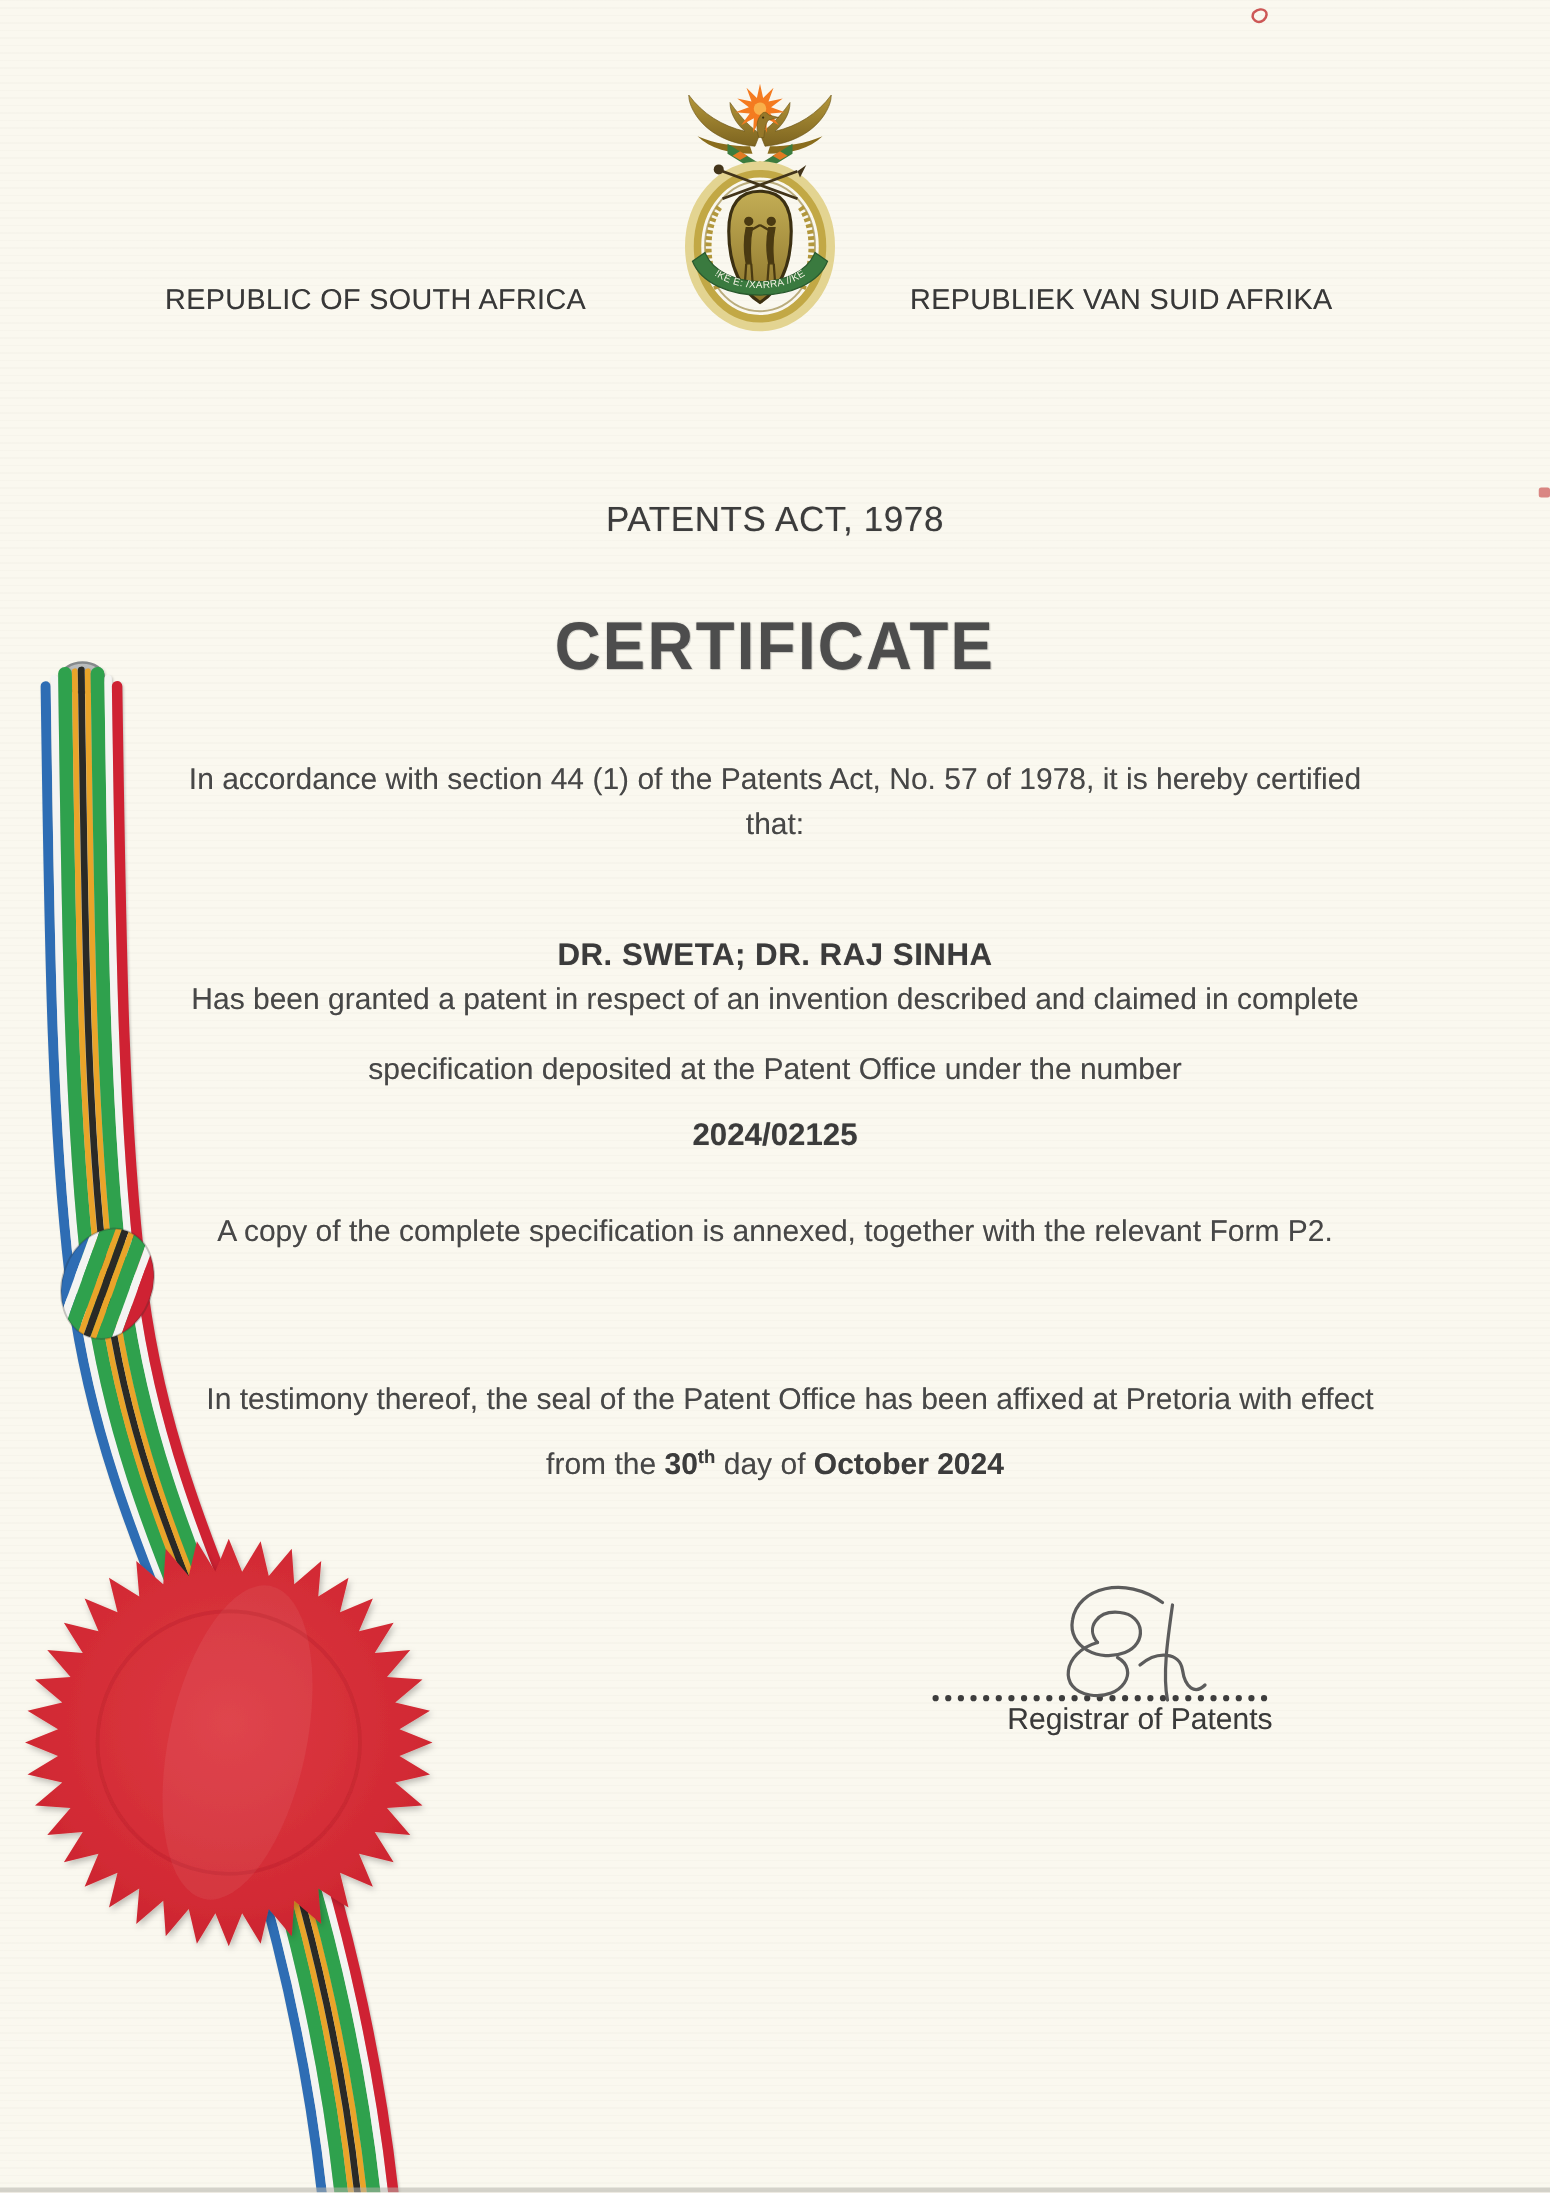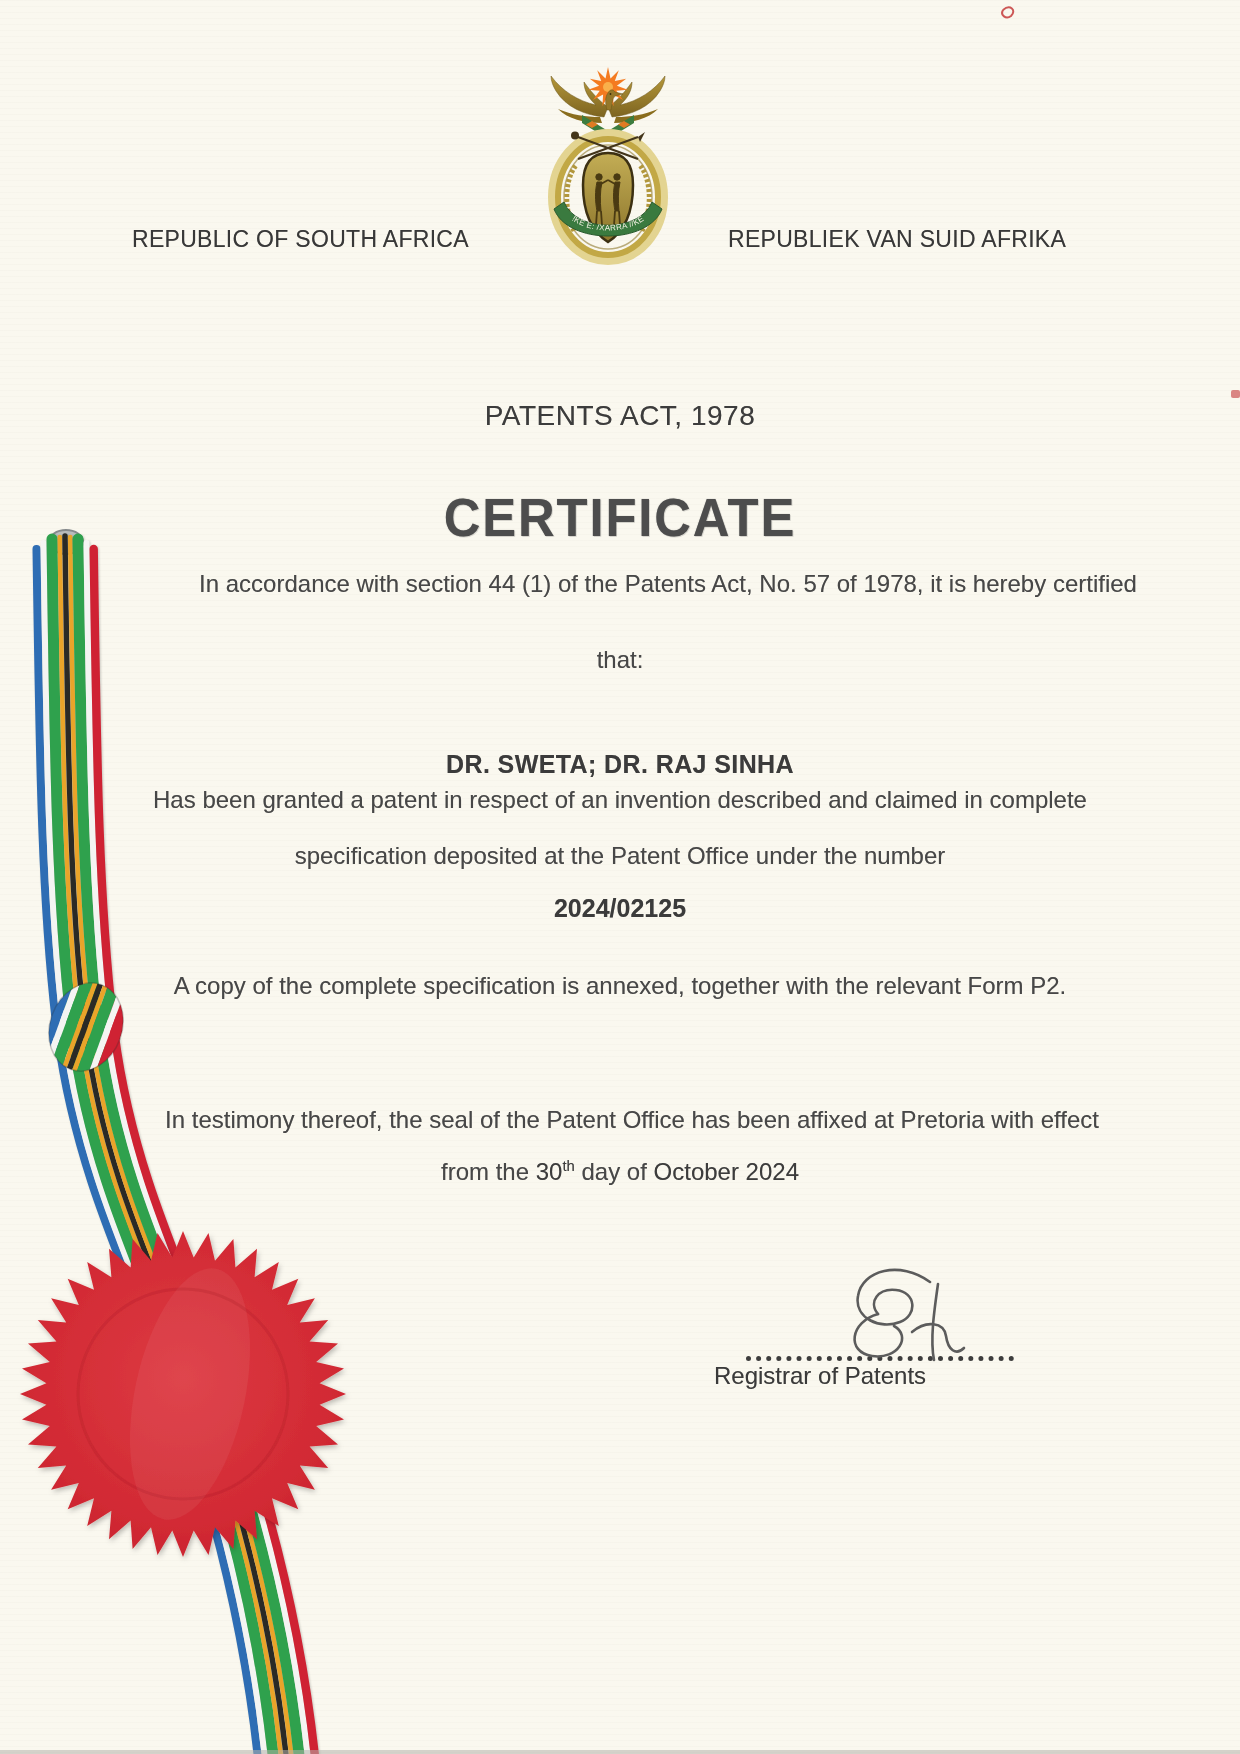--- a/index.html
+++ b/index.html
@@ -12,26 +12,26 @@
   }
   .abs{position:absolute;}
   .ctr{left:70px;width:1100px;text-align:center;}
   .country{font-size:23px;color:#383838;letter-spacing:.3px;text-shadow:0 0 .5px rgba(50,50,50,.45);}
   .act{top:400px;font-size:28px;color:#3c3c3c;letter-spacing:.5px;text-shadow:0 0 .6px rgba(50,50,50,.45);}
   .cert-title{
     top:486px;font-size:54px;font-weight:bold;color:#4d4d4d;letter-spacing:2px;
     transform:scaleX(.94);text-shadow:0 0 1px rgba(70,70,70,.55), 1px 1px 0 rgba(70,70,70,.15);
   }
   .body-line{font-size:24px;color:#474747;text-shadow:0 0 .5px rgba(60,60,60,.35);}
-  .b{font-weight:normal;color:#3c3c3c;}
+  .b{font-weight:bold;color:#3c3c3c;}
   .name-line{top:704px;font-size:25px;font-weight:bold;color:#3b3b3b;letter-spacing:.4px;text-shadow:0 0 .6px rgba(50,50,50,.4);margin-top:46px;}
   .num-line{top:894px;font-size:25px;font-weight:bold;color:#3b3b3b;text-shadow:0 0 .6px rgba(50,50,50,.4);}
   sup{font-size:.62em;text-align:center;}
   .dotted{left:746px;top:1342px;width:268px;height:14px;border-bottom:5px dotted #3d3d3d;}
-  .registrar{left:714px;top:1362px;width:276px;text-align:left;font-size:24px;color:#3a3a3a;text-shadow:0 0 .5px rgba(60,60,60,.35);}
+  .registrar{left:742px;top:1362px;width:276px;text-align:right;font-size:24px;color:#3a3a3a;text-shadow:0 0 .5px rgba(60,60,60,.35);}
   .overlay{position:absolute;left:0;top:0;width:1240px;height:1754px;pointer-events:none;}
   .coat{position:absolute;left:538px;top:64px;width:140px;height:202px;}
 </style>
 </head>
 <body>
 
 <div class="page">
 
   <div class="abs country" style="left:132px;top:226px;">REPUBLIC OF SOUTH AFRICA</div>
   <div class="abs country" style="left:728px;top:226px;">REPUBLIEK VAN SUID AFRIKA</div>
@@ -91,21 +91,21 @@
     <path d="M16,144 C30,180 110,180 124,144 L114,137 C102,168 38,168 26,137 Z" fill="#3a7a3f" stroke="#2a5a2e" stroke-width="1"></path>
     <path id="cmot" d="M24,146 C44,172 96,172 116,146" fill="none"></path>
     <text font-size="8" fill="#f5f2e4" letter-spacing=".3">
       <textPath href="#cmot" startOffset="50%" text-anchor="middle">!KE E: /XARRA //KE</textPath>
     </text>
   </svg>
 
   <div class="abs ctr act">PATENTS ACT, 1978</div>
   <div class="abs ctr cert-title">CERTIFICATE</div>
 
-  <div class="abs ctr body-line" style="top:570px;padding-left:48px;">In accordance with section 44 (1) of the Patents Act, No. 57 of 1978, it is hereby certified</div>
+  <div class="abs ctr body-line" style="top:610px;">In accordance with section 44 (1) of the Patents Act, No. 57 of 1978, it is hereby certified</div>
   <div class="abs ctr body-line" style="top:646px;">that:</div>
   <div class="abs ctr name-line">DR. SWETA; DR. RAJ SINHA</div>
   <div class="abs ctr body-line" style="top:786px;">Has been granted a patent in respect of an invention described and claimed in complete</div>
   <div class="abs ctr body-line" style="top:842px;">specification deposited at the Patent Office under the number</div>
   <div class="abs ctr num-line">2024/02125</div>
   <div class="abs ctr body-line" style="top:972px;">A copy of the complete specification is annexed, together with the relevant Form P2.</div>
   <div class="abs ctr body-line" style="top:1106px;margin-left:12px;">In testimony thereof, the seal of the Patent Office has been affixed at Pretoria with effect</div>
   <div class="abs ctr body-line" style="top:1158px;">
     <span>from the </span><span class="b">30</span><sup class="b">th</sup><span> day of </span><span class="b">October 2024</span>
   </div>

